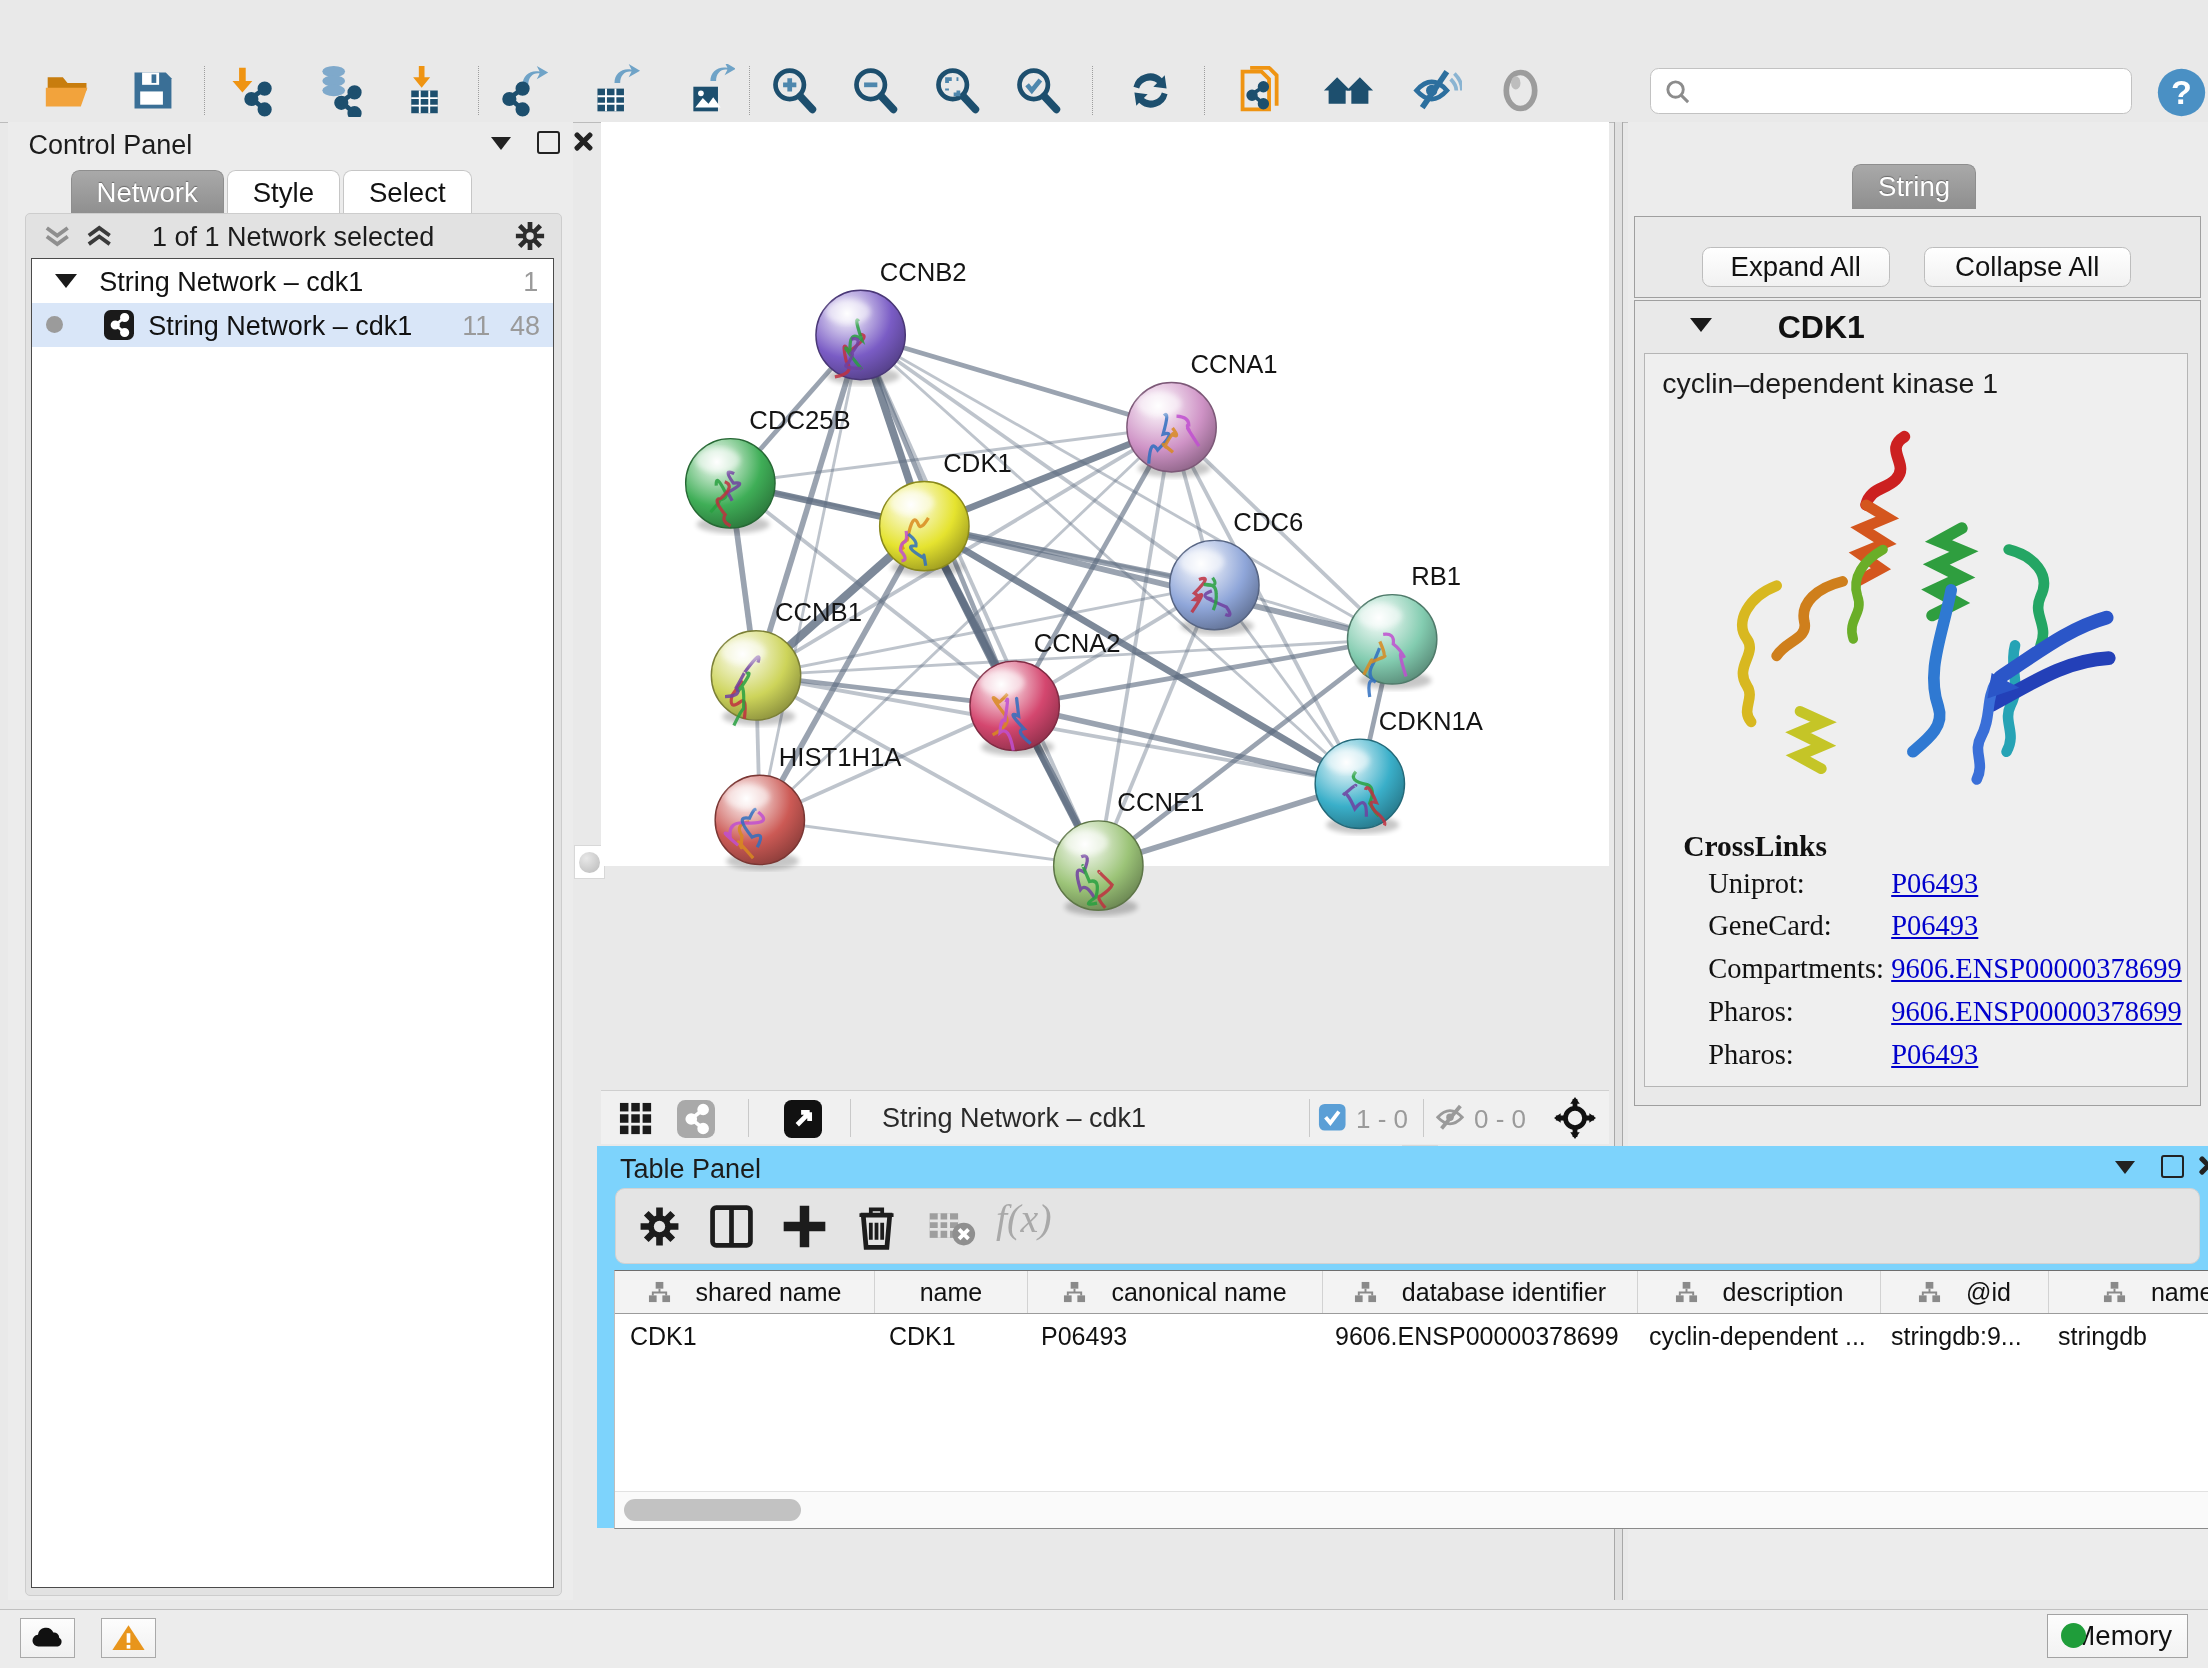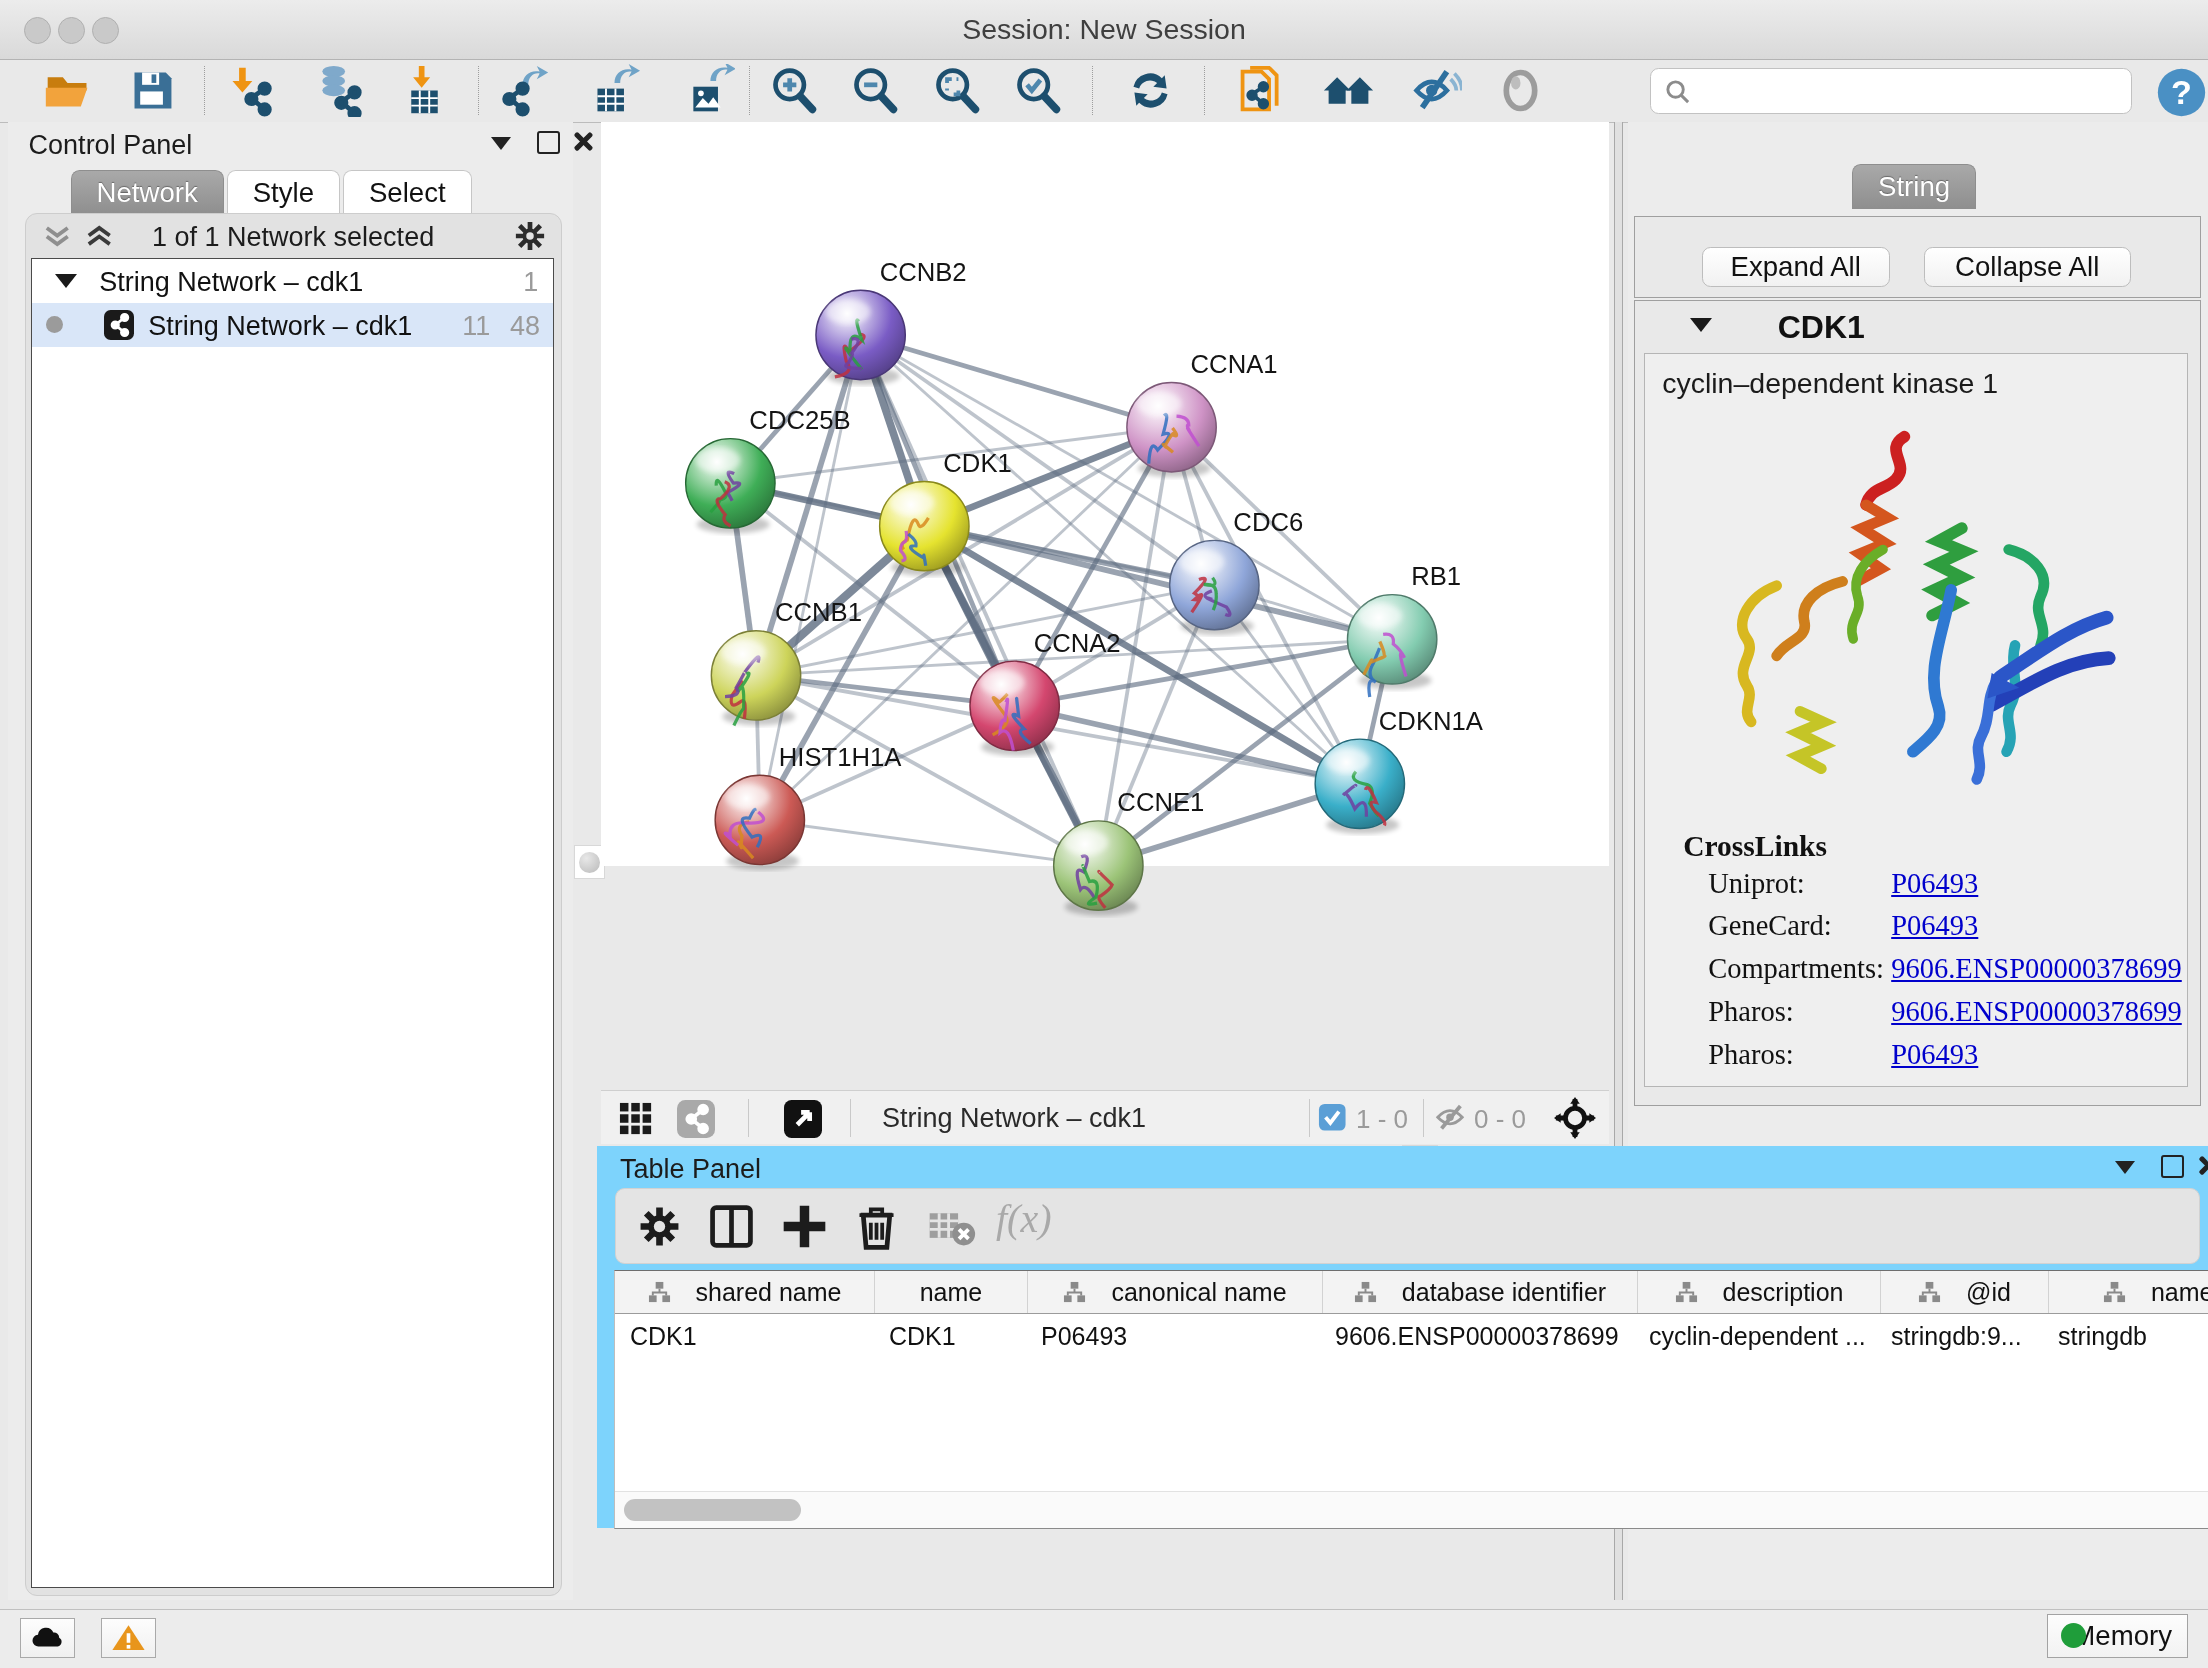--- a/index.html
+++ b/index.html
@@ -21,21 +21,21 @@
   .ph-max{width:19px;height:19px;border:2.9px solid #222;border-radius:2.9px;display:inline-block;}
   .ph-close{position:relative;width:21px;height:21px;display:inline-block;}
   .ph-close:before,.ph-close:after{content:"";position:absolute;left:8.6px;top:-1px;width:4.8px;height:23px;background:#222;border-radius:1.9px;}
   .ph-close:before{transform:rotate(45deg);} .ph-close:after{transform:rotate(-45deg);}
   .tab{display:inline-block;height:44px;line-height:44px;padding:0 25px;background:#fff;border:1px solid #c6c6c6;border-bottom:none;border-radius:8.6px 8.6px 0 0;font-size:27.6px;color:#111;margin-right:2.9px;cursor:pointer;}
   .tab.sel{background:linear-gradient(#a9a9a9,#8e8e8e);color:#fff;text-shadow:0 -1px 1px rgba(0,0,0,.35);border-color:#8e8e8e;}
   
   .control-panel{position:absolute;left:7.6px;top:122px;width:565px;height:1478px;background:#ececec;}
   .cp-head{position:absolute;left:21px;top:3.8px;width:544px;height:38px;}
   .cp-tabs{position:absolute;left:63px;top:48px;}
-  .cp-body{position:absolute;left:17px;top:91px;width:535px;height:1381px;background:#e2e2e2;border:1px solid #cdcdcd;border-radius:12px;}
+  .cp-body{position:absolute;left:17px;top:91px;width:535px;height:1381px;background:#e2e2e2;border:1px solid #cdcdcd;border-radius:5px;}
   .cp-toolrow{position:absolute;left:0;top:0;width:100%;height:42px;}
   .cp-status{position:absolute;left:0;top:7.6px;width:100%;text-align:center;font-size:27px;color:#1c1c1c;}
   .cp-list{position:absolute;left:5.7px;top:44px;width:521px;height:1328px;background:#fff;border:1px solid #4a4a4a;}
   .tree-row{position:relative;height:44px;font-size:27px;color:#111;}
   .tree-row.sel{background:#d9e6f8;}
   .caret-down{width:0;height:0;border-left:11.4px solid transparent;border-right:11.4px solid transparent;border-top:14.3px solid #1a1a1a;display:inline-block;}
   .num{color:#9a9a9a;}
   
   .net-canvas{position:absolute;left:601px;top:122px;width:1008px;height:744px;background:#fff;}
   .net-status{position:absolute;left:601px;top:1090px;width:1008px;height:53px;background:#f0f0f0;border-top:1px solid #cfcfcf;}
@@ -82,26 +82,20 @@
   .bb-btn{position:absolute;top:7.6px;width:55px;height:40px;background:linear-gradient(#fdfdfd,#f0f0f0);border:1.9px solid #a9a9a9;cursor:pointer;}
   .mem-btn{position:absolute;right:20px;top:3.8px;width:141px;height:44px;background:linear-gradient(#fdfdfd,#f2f2f2);border:1.9px solid #a3a3a3;font-size:27.6px;color:#111;text-align:right;padding-right:15px;box-sizing:border-box;line-height:40px;cursor:pointer;}
   .mem-dot{position:absolute;left:13.3px;top:8.6px;width:25px;height:25px;border-radius:50%;background:#1f9d3a;}
   svg{display:block;}
 </style>
 </head>
 <body>
 
 <div id="app">
 
-  <div class="titlebar">
-    <span class="tl-dot" style="left:24px"></span>
-    <span class="tl-dot" style="left:58px"></span>
-    <span class="tl-dot" style="left:92px"></span>
-    <div class="win-title">Session: New Session</div>
-  </div>
 
   <div class="toolbar">
     <button class="tb-btn" style="left:42px">
       <svg viewBox="0 0 56 56">
           <path d="M6 14 h16 l5 6 h20 v8 H6z" fill="#c87d0e"></path>
           <path d="M4 25 h44 l-7 20 H4z" fill="#f2a33c"></path>
         </svg>
     </button>
     <button class="tb-btn" style="left:126px">
       <svg viewBox="0 0 56 56">

